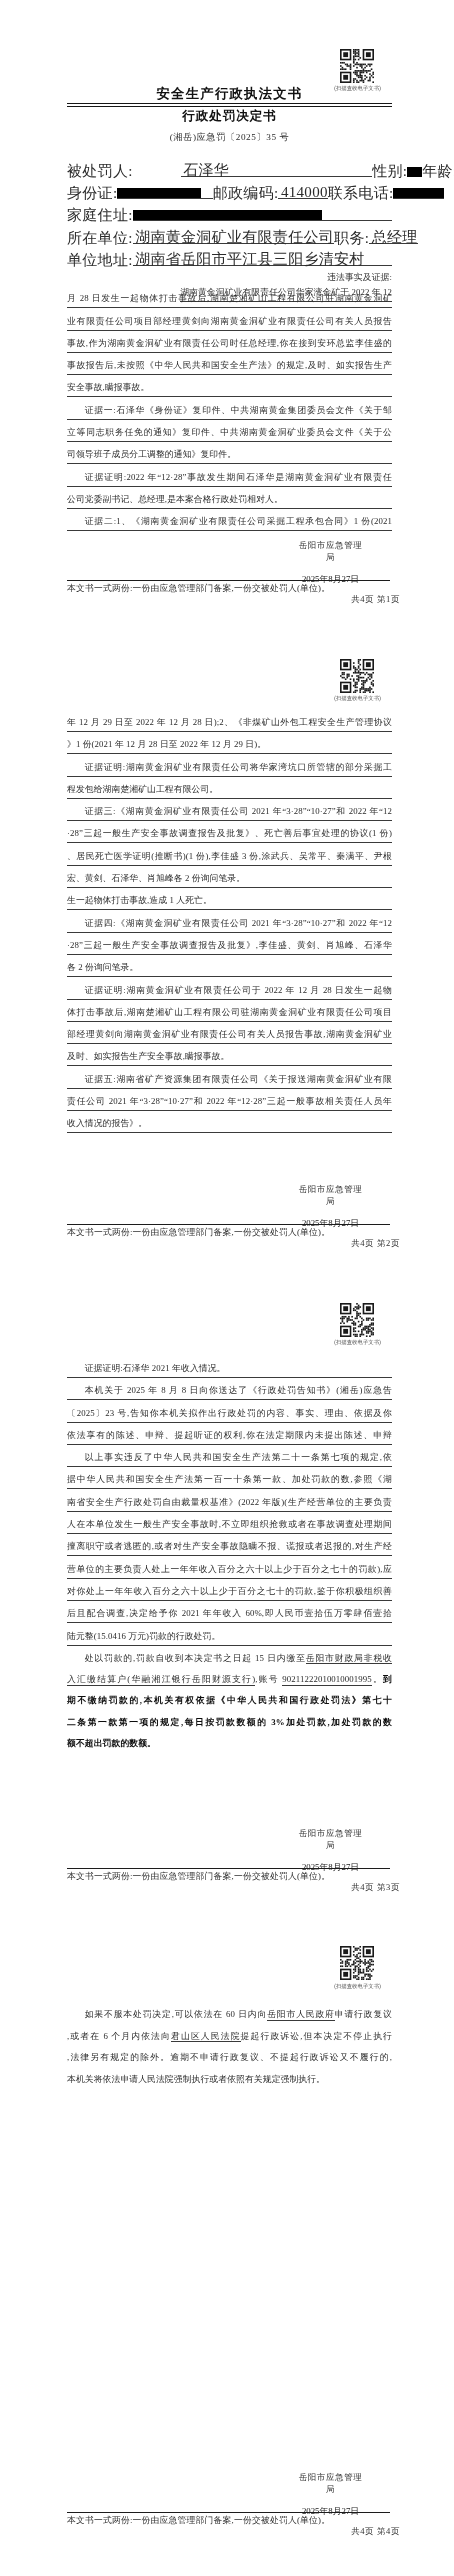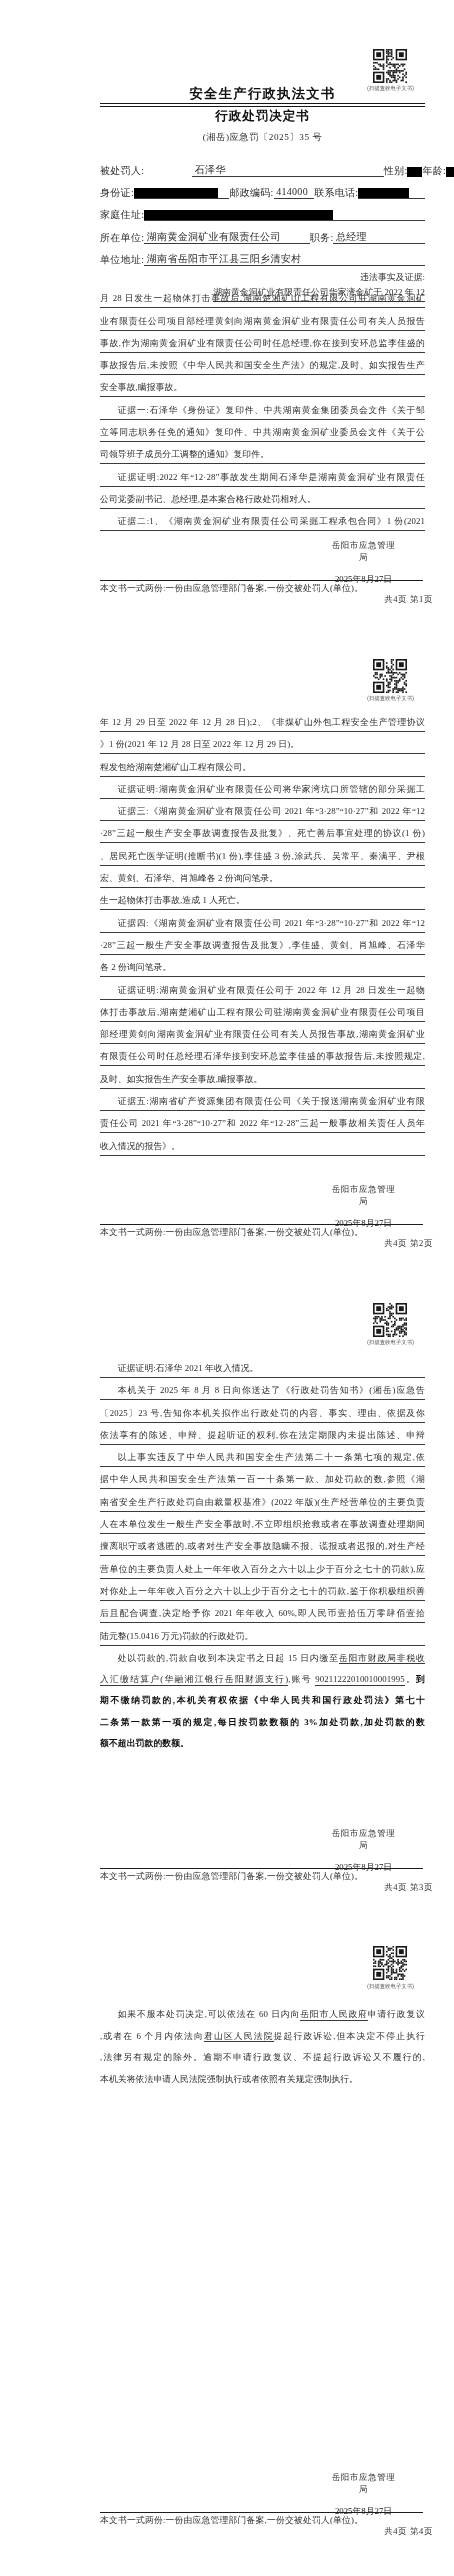--- a/index.html
+++ b/index.html
@@ -1,29 +1,29 @@
 <!DOCTYPE html>
 <html style="font-size:10px"><head>
 <meta charset="utf-8">
 <style>
   html,body{margin:0;padding:0;background:#fff;}
   body{width:455px;font-family:"Liberation Serif","DejaVu Serif",serif;color:var(--ink,#2b2b2b);}
-  #doc{width:377px;padding-left:33px;}
+  #doc{width:377px;}
   .page{position:relative;width:455px;height:644px;background:#fff;overflow:hidden;}
   
   .qr{position:absolute;left:340px;width:34px;height:34px;}
   .qr-caption{position:absolute;left:307px;width:101px;text-align:center;font-size:5.4px;color:#555;letter-spacing:0px;}
   
   .h1{position:absolute;left:67px;top:85px;width:325px;text-align:center;font-size:13.3px;font-weight:bold;letter-spacing:1.3px;color:#111;}
   .hrule{position:absolute;left:67px;top:103px;width:325px;height:1.9px;border-top:1.3px solid #161616;border-bottom:0.6px solid #161616;}
   .h2{position:absolute;left:67px;top:108px;width:325px;text-align:center;font-size:12.6px;font-weight:bold;letter-spacing:0.9px;color:#111;}
   .docno{position:absolute;left:67px;top:131px;width:325px;text-align:center;font-size:9.2px;letter-spacing:0.6px;}
   
   .fields{position:absolute;left:67px;top:164px;width:325px;}
-  .frow{display:flex;align-items:flex-end;height:13.3px;margin-bottom:8.8px;font-size:10px;line-height:12px;white-space:nowrap;}
+  .frow{display:flex;align-items:flex-end;height:13.3px;margin-bottom:8.8px;font-size:15px;line-height:12px;white-space:nowrap;}
   .frow .lbl{flex:0 0 auto;letter-spacing:0.3px;}
   .frow .u{border-bottom:0.6px solid var(--rule,#3a3a3a);}
   .frow .val{flex:0 0 auto;padding-left:2.5px;letter-spacing:0.3px;}
   .frow .grow{flex:1 1 auto;}
   .redact{display:inline-block;background:var(--redact,#000);height:9.5px;vertical-align:bottom;margin-bottom:0.6px;}
   .rwrap{display:inline-block;}
   
   .body{position:absolute;left:67px;width:325px;}
   .bl{height:16px;line-height:15px;font-size:8.8px;letter-spacing:0.1px;margin-bottom:var(--gap,5.3px);white-space:nowrap;color:var(--ink,#2b2b2b);flex-direction:column;}
   .bl.r{border-bottom:0.6px solid var(--rule,#3a3a3a);}
@@ -357,34 +357,33 @@
         <rect x="12" y="20" width="1" height="1" fill="#1a1a1a"></rect>
         <rect x="14" y="20" width="1" height="1" fill="#1a1a1a"></rect>
         <rect x="15" y="20" width="1" height="1" fill="#1a1a1a"></rect>
         <rect x="18" y="20" width="1" height="1" fill="#1a1a1a"></rect>
         <rect x="20" y="20" width="1" height="1" fill="#1a1a1a"></rect>
       </svg>
       <div class="qr-caption" style="top: 51px;">(扫描查收电子文书)</div>
       <div class="body" style="top: 71px;">
         <div class="bl r fill"><span class="">年 12 月 29 日至 2022 年 12 月 28 日);2、《非煤矿山外包工程安全生产管理协议</span></div>
         <div class="bl r"><span class="">》1 份(2021 年 12 月 28 日至 2022 年 12 月 29 日)。</span></div>
+        <div class="bl r ind fill"><span class="">证据证明:湖南黄金洞矿业有限责任公司将华家湾坑口所管辖的部分采掘工</span></div>
         <div class="bl r"><span class="">程发包给湖南楚湘矿山工程有限公司。</span></div>
-        <div class="bl r ind fill"><span class="">证据证明:湖南黄金洞矿业有限责任公司将华家湾坑口所管辖的部分采掘工</span></div>
         <div class="bl r ind fill"><span class="">证据三:《湖南黄金洞矿业有限责任公司 2021 年“3·28”“10·27”和 2022 年“12</span></div>
         <div class="bl r fill"><span class="">·28”三起一般生产安全事故调查报告及批复》、死亡善后事宜处理的协议(1 份)</span></div>
         <div class="bl r fill"><span class="">、居民死亡医学证明(推断书)(1 份),李佳盛 3 份,涂武兵、吴常平、秦满平、尹根</span></div>
         <div class="bl r"><span class="">宏、黄剑、石泽华、肖旭峰各 2 份询问笔录。</span></div>
         <div class="bl r"><span class="">生一起物体打击事故,造成 1 人死亡。</span></div>
         <div class="bl r ind fill"><span class="">证据四:《湖南黄金洞矿业有限责任公司 2021 年“3·28”“10·27”和 2022 年“12</span></div>
         <div class="bl r fill"><span class="">·28”三起一般生产安全事故调查报告及批复》,李佳盛、黄剑、肖旭峰、石泽华</span></div>
         <div class="bl r"><span class="">各 2 份询问笔录。</span></div>
         <div class="bl r ind fill"><span class="">证据证明:湖南黄金洞矿业有限责任公司于 2022 年 12 月 28 日发生一起物</span></div>
         <div class="bl r fill"><span class="">体打击事故后,湖南楚湘矿山工程有限公司驻湖南黄金洞矿业有限责任公司项目</span></div>
         <div class="bl r fill"><span class="">部经理黄剑向湖南黄金洞矿业有限责任公司有关人员报告事故,湖南黄金洞矿业</span></div>
-        <div class="bl r fill"><span class="">有限责任公司时任总经理石泽华接到安环总监李佳盛的事故报告后,未按照规定,</span></div>
         <div class="bl r"><span class="">及时、如实报告生产安全事故,瞒报事故。</span></div>
         <div class="bl r ind fill"><span class="">证据五:湖南省矿产资源集团有限责任公司《关于报送湖南黄金洞矿业有限</span></div>
         <div class="bl r fill"><span class="">责任公司 2021 年“3·28”“10·27”和 2022 年“12·28”三起一般事故相关责任人员年</span></div>
         <div class="bl r"><span class="">收入情况的报告》。</span></div>
       </div>
       <div class="sign">
         <div class="org">岳阳市应急管理局</div>
         <div class="date">2025年8月27日</div>
       </div>
       <div class="frule"></div>

